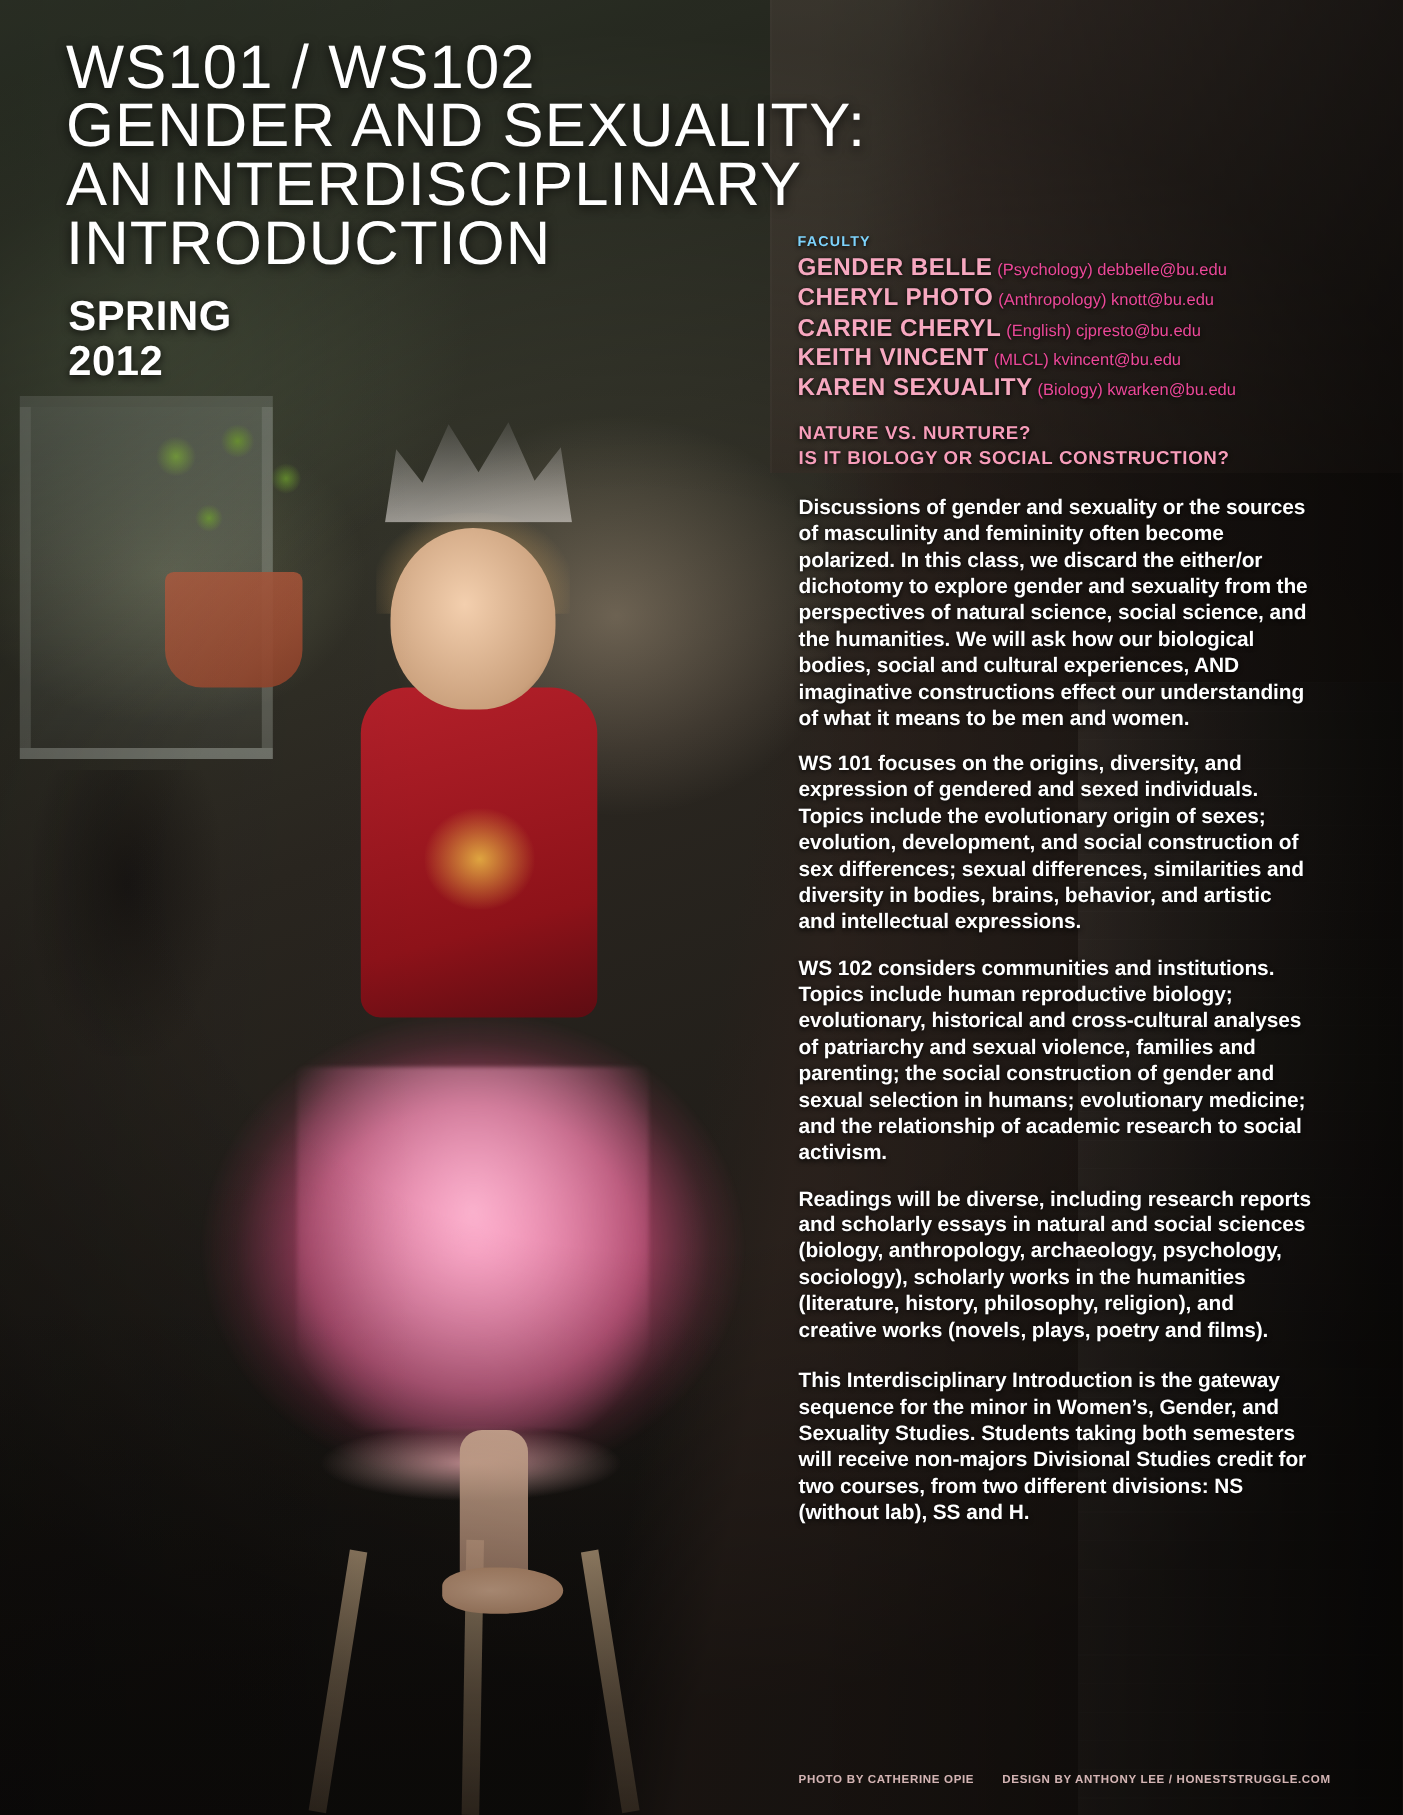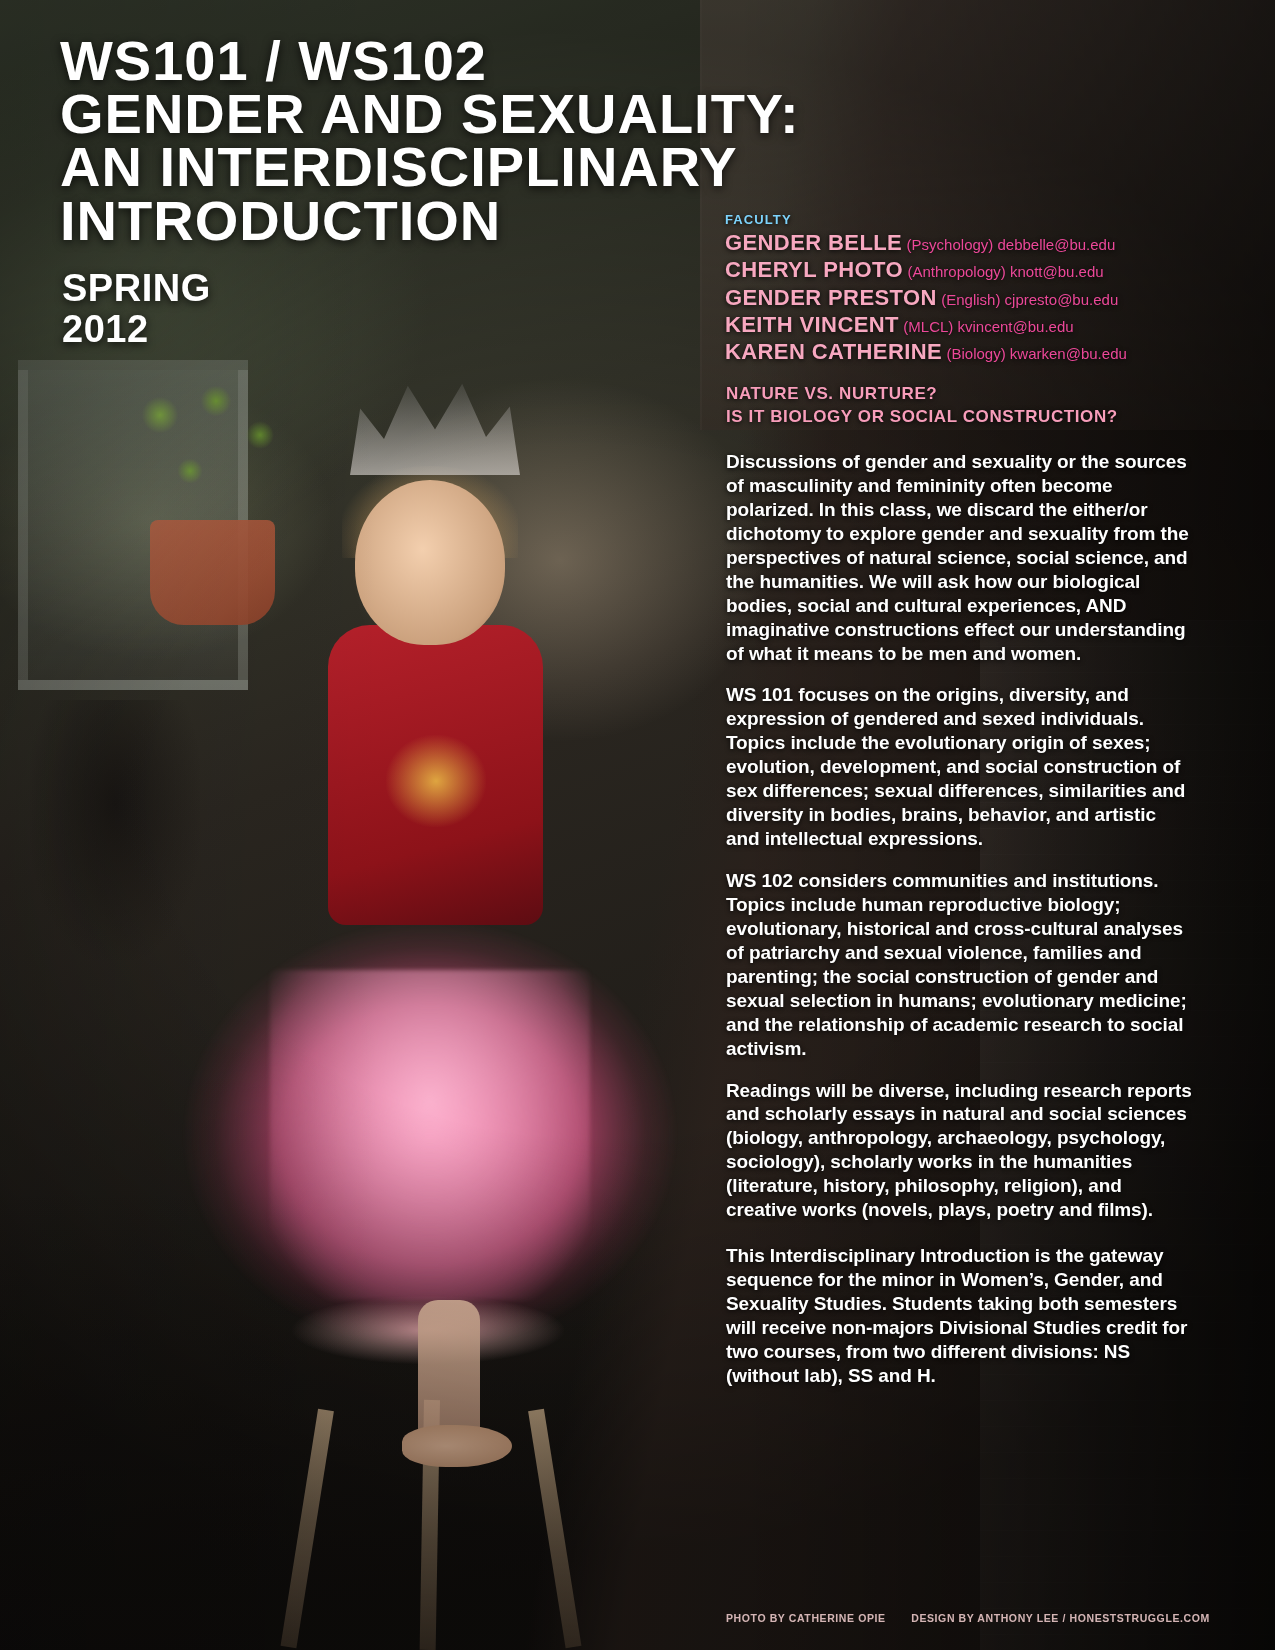--- a/index.html
+++ b/index.html
@@ -143,21 +143,21 @@
       linear-gradient(to right, rgba(0,0,0,0.10), rgba(0,0,0,0) 30%, rgba(0,0,0,0) 58%, rgba(0,0,0,0.52) 100%);
   }
 
   
   .layer { position: absolute; inset: 0; }
 
   .title {
     position: absolute;
     left: 60px; top: 34px; width: 700px;
     color: #ffffff;
-    font-weight: bold;
+    font-weight: normal;
     font-size: 56px;
     line-height: 0.95;
     letter-spacing: 1px;
     text-transform: uppercase;
     text-shadow: 0 2px 10px rgba(0,0,0,0.75);
   }
   .title div { white-space: nowrap; }
 
   .schedule {
     position: absolute;
@@ -281,29 +281,29 @@
       <div class="flabel">FACULTY</div>
       <div class="frow">
         <span class="fname">GENDER BELLE</span>
         <span class="fdetail">(Psychology) debbelle@bu.edu</span>
       </div>
       <div class="frow">
         <span class="fname">CHERYL PHOTO</span>
         <span class="fdetail">(Anthropology) knott@bu.edu</span>
       </div>
       <div class="frow">
-        <span class="fname">GENDER PRESTON</span>
+        <span class="fname">CARRIE CHERYL</span>
         <span class="fdetail">(English) cjpresto@bu.edu</span>
       </div>
       <div class="frow">
         <span class="fname">KEITH VINCENT</span>
         <span class="fdetail">(MLCL) kvincent@bu.edu</span>
       </div>
       <div class="frow">
-        <span class="fname">KAREN CATHERINE</span>
+        <span class="fname">KAREN SEXUALITY</span>
         <span class="fdetail">(Biology) kwarken@bu.edu</span>
       </div>
     </div>
 
     <div class="tagline">
       <div>NATURE VS. NURTURE?</div>
       <div>IS IT BIOLOGY OR SOCIAL CONSTRUCTION?</div>
     </div>
 
     <div class="body">

